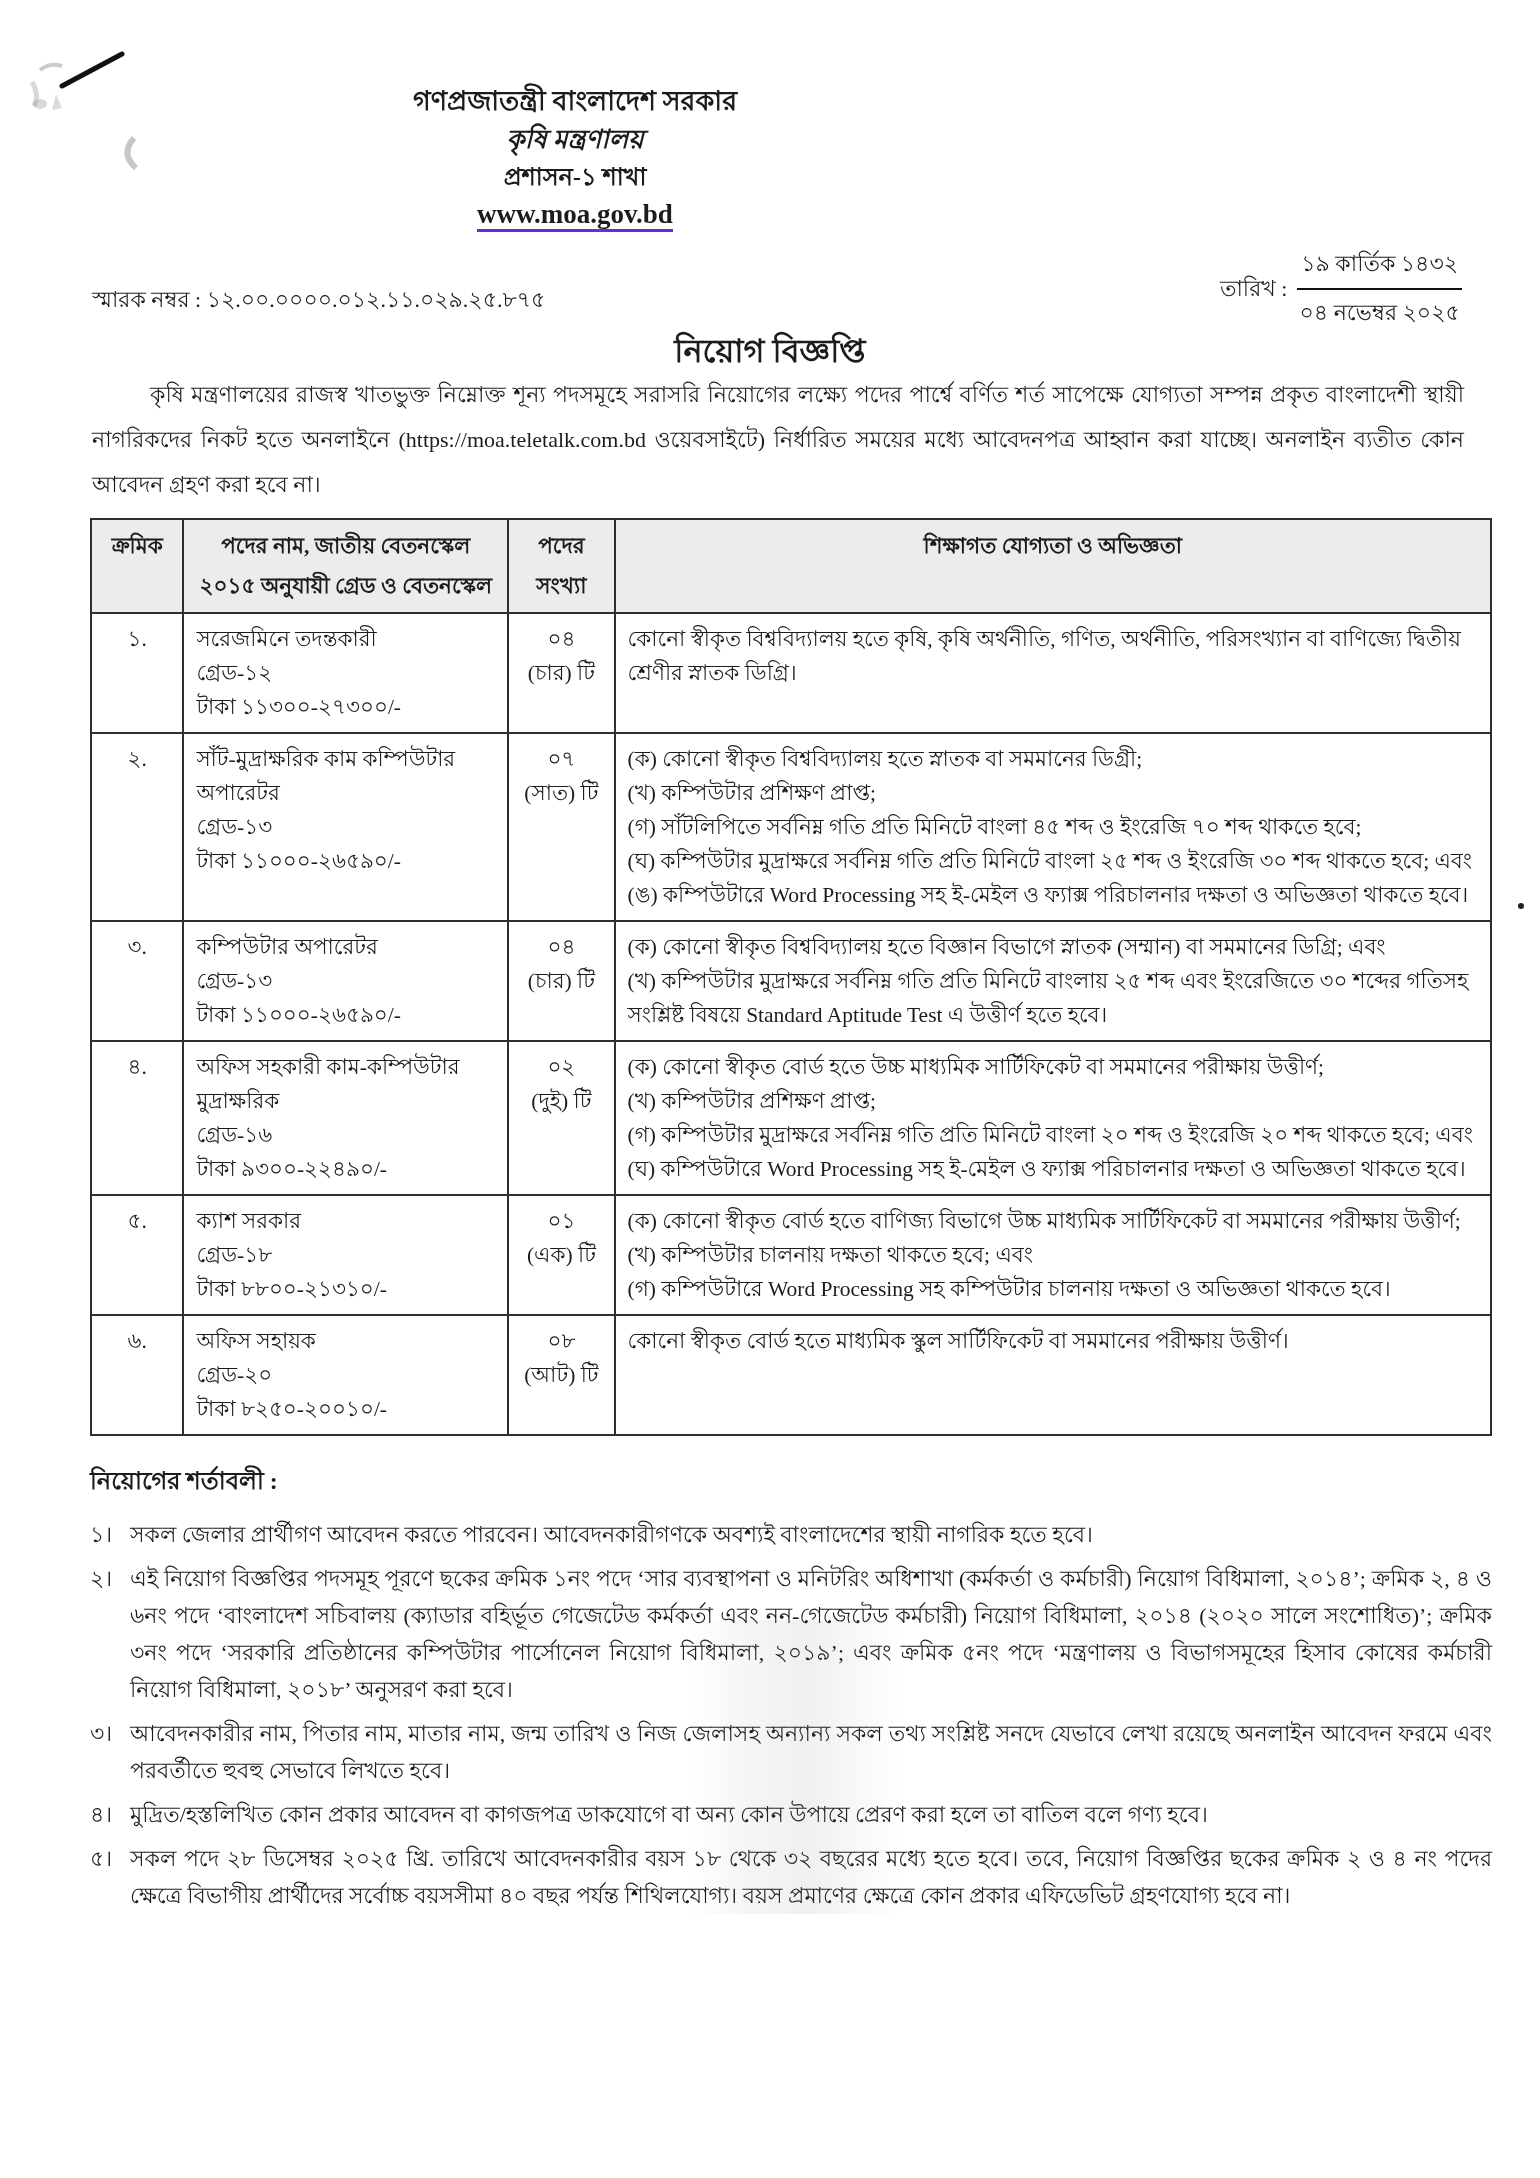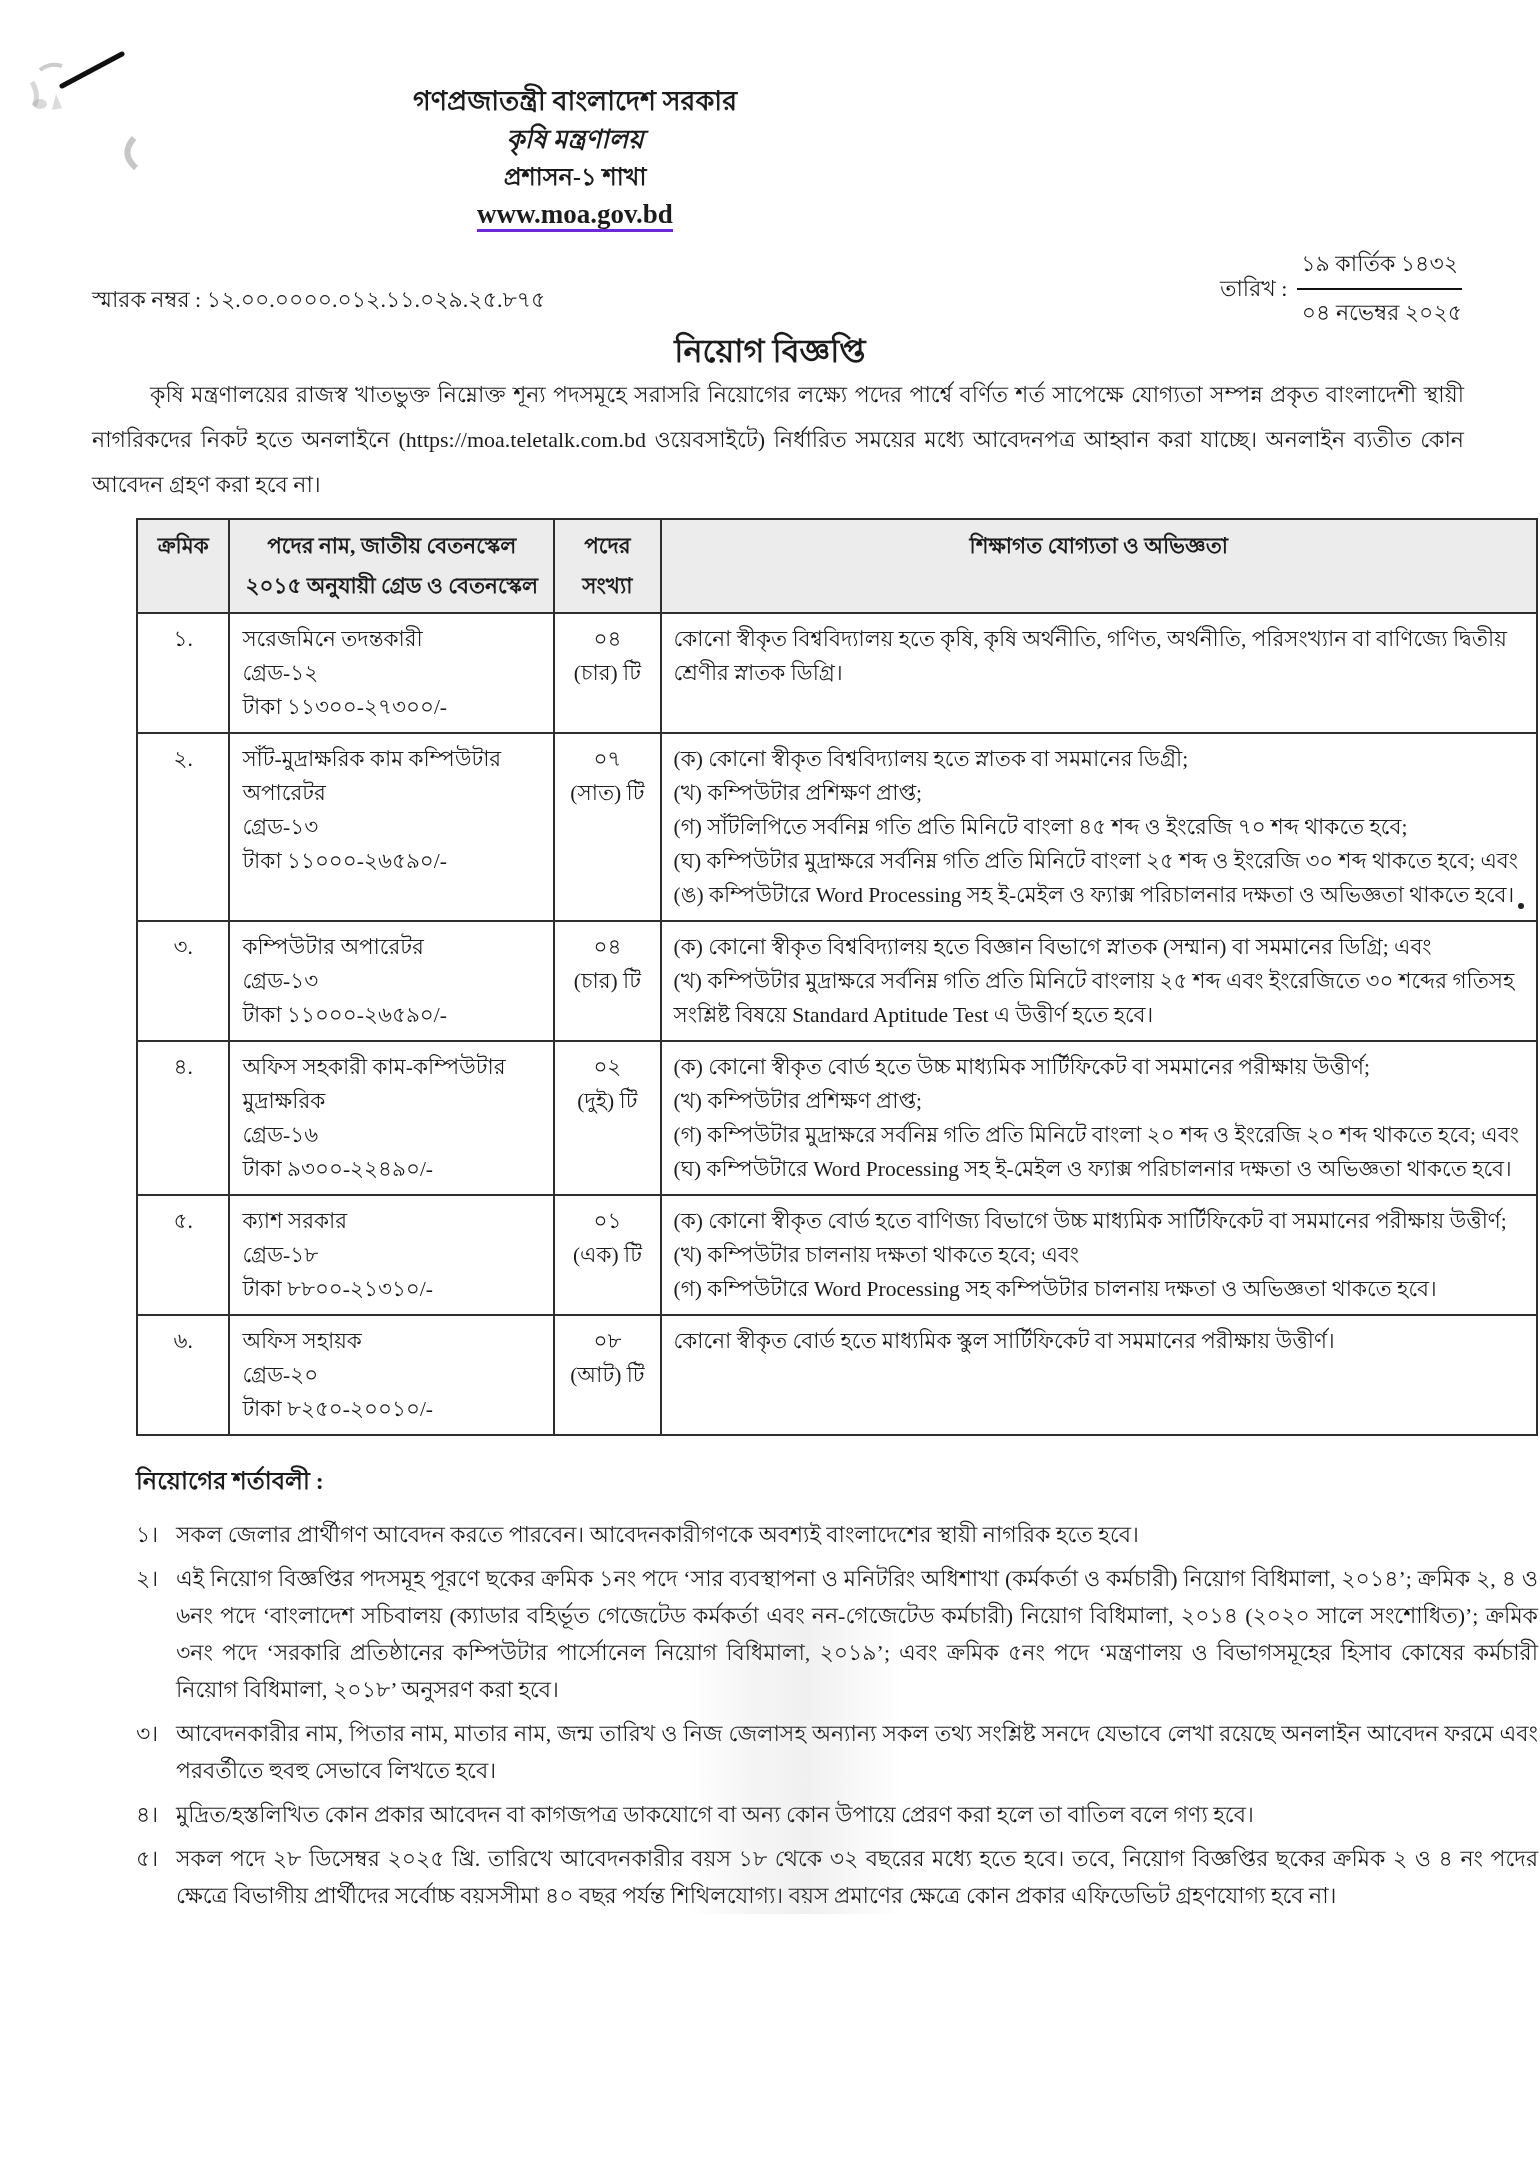--- a/index.html
+++ b/index.html
@@ -23,31 +23,31 @@
   .letterhead{
     position:absolute;top:88px;left:0;width:1150px;text-align:center;line-height:1.0;
   }
   .letterhead .l1{font-size:27px;font-weight:bold;margin-bottom:12px;}
   .letterhead .l2{font-size:26px;font-weight:bold;margin-bottom:12px;font-style:italic;}
   .letterhead .l3{font-size:24px;font-weight:bold;margin-bottom:12px;}
   .letterhead .l4{font-size:27px;font-weight:bold;display:inline-block;border-bottom:3px solid #6d28d9;padding-bottom:1px;}
   
   .memo-left{position:absolute;left:92px;top:282px;font-size:22px;text-align:center;}
   .date-block{position:absolute;right:78px;top:246px;display:flex;align-items:center;gap:10px;font-size:22px;}
-  .frac{display:inline-block;text-align:right;}
+  .frac{display:inline-block;text-align:center;}
   .frac .top{display:block;padding:0 4px 5px 4px;border-bottom:2.5px solid #111;}
   .frac .bot{display:block;padding-top:5px;}
   
   .title{position:absolute;top:326px;left:0;width:1540px;text-align:center;font-size:32px;font-weight:bold;}
   .intro{
     position:absolute;top:372px;left:92px;width:1372px;
     font-size:22px;line-height:45px;text-align:justify;text-indent:58px;margin:0;
   }
   
-  .flow{position:absolute;top:518px;left:90px;width:1402px;margin-left:46px;}
+  .flow{position:absolute;top:518px;left:90px;width:1402px;}
   table.job{border-collapse:collapse;width:100%;table-layout:fixed;}
   table.job col.c0{width:6.6%;}
   table.job col.c1{width:23.2%;}
   table.job col.c2{width:7.6%;}
   table.job col.c3{width:62.6%;}
   table.job th,table.job td{
     border:2px solid #2e2e2e;
     font-size:21.5px;
     vertical-align:top;
     padding:8px 12px;

